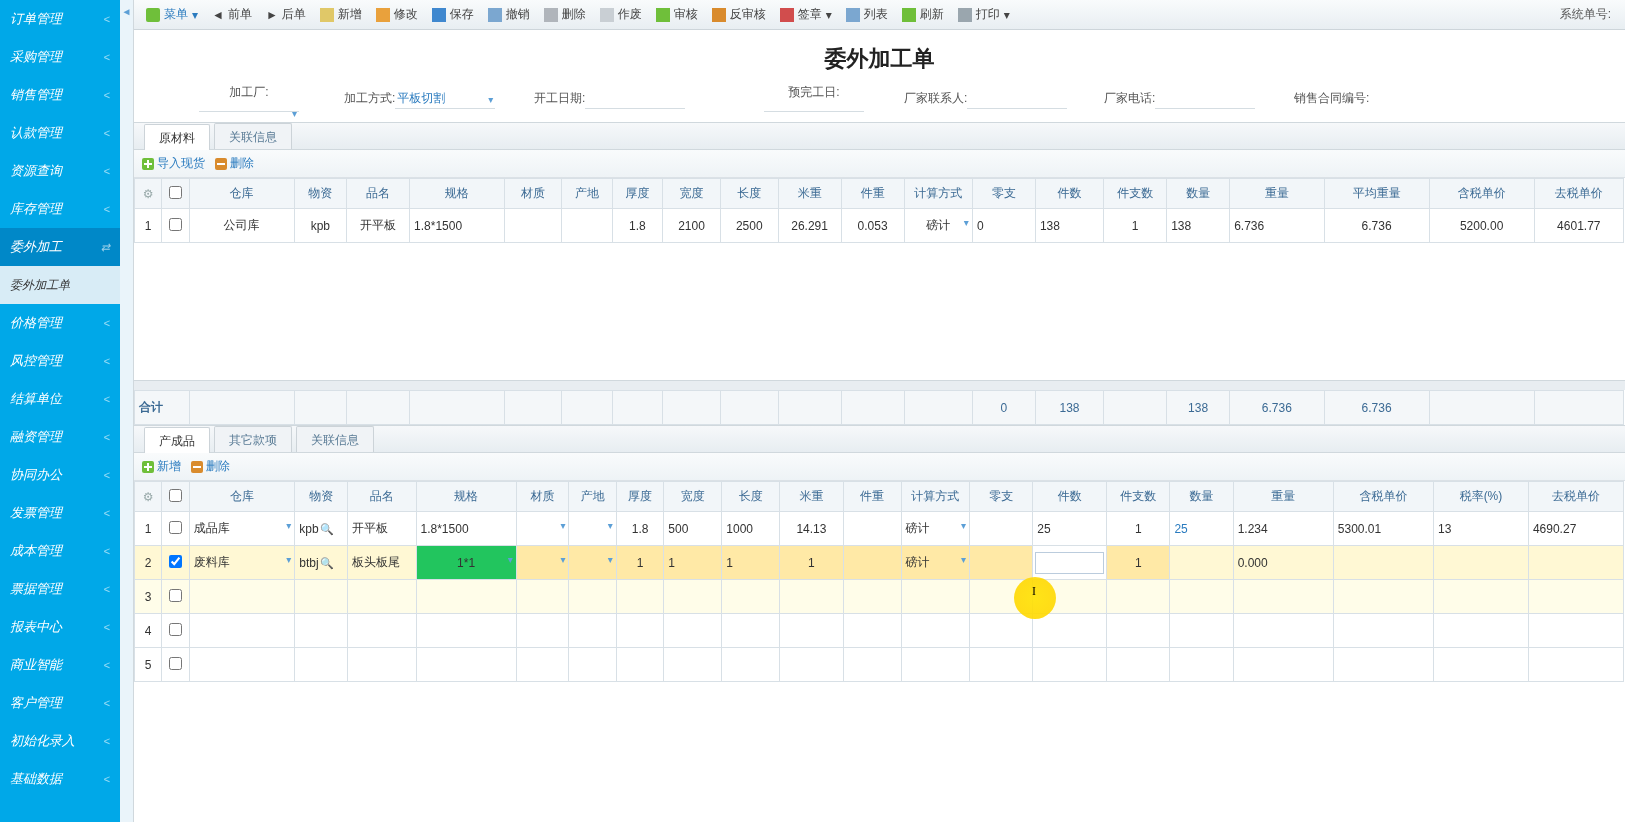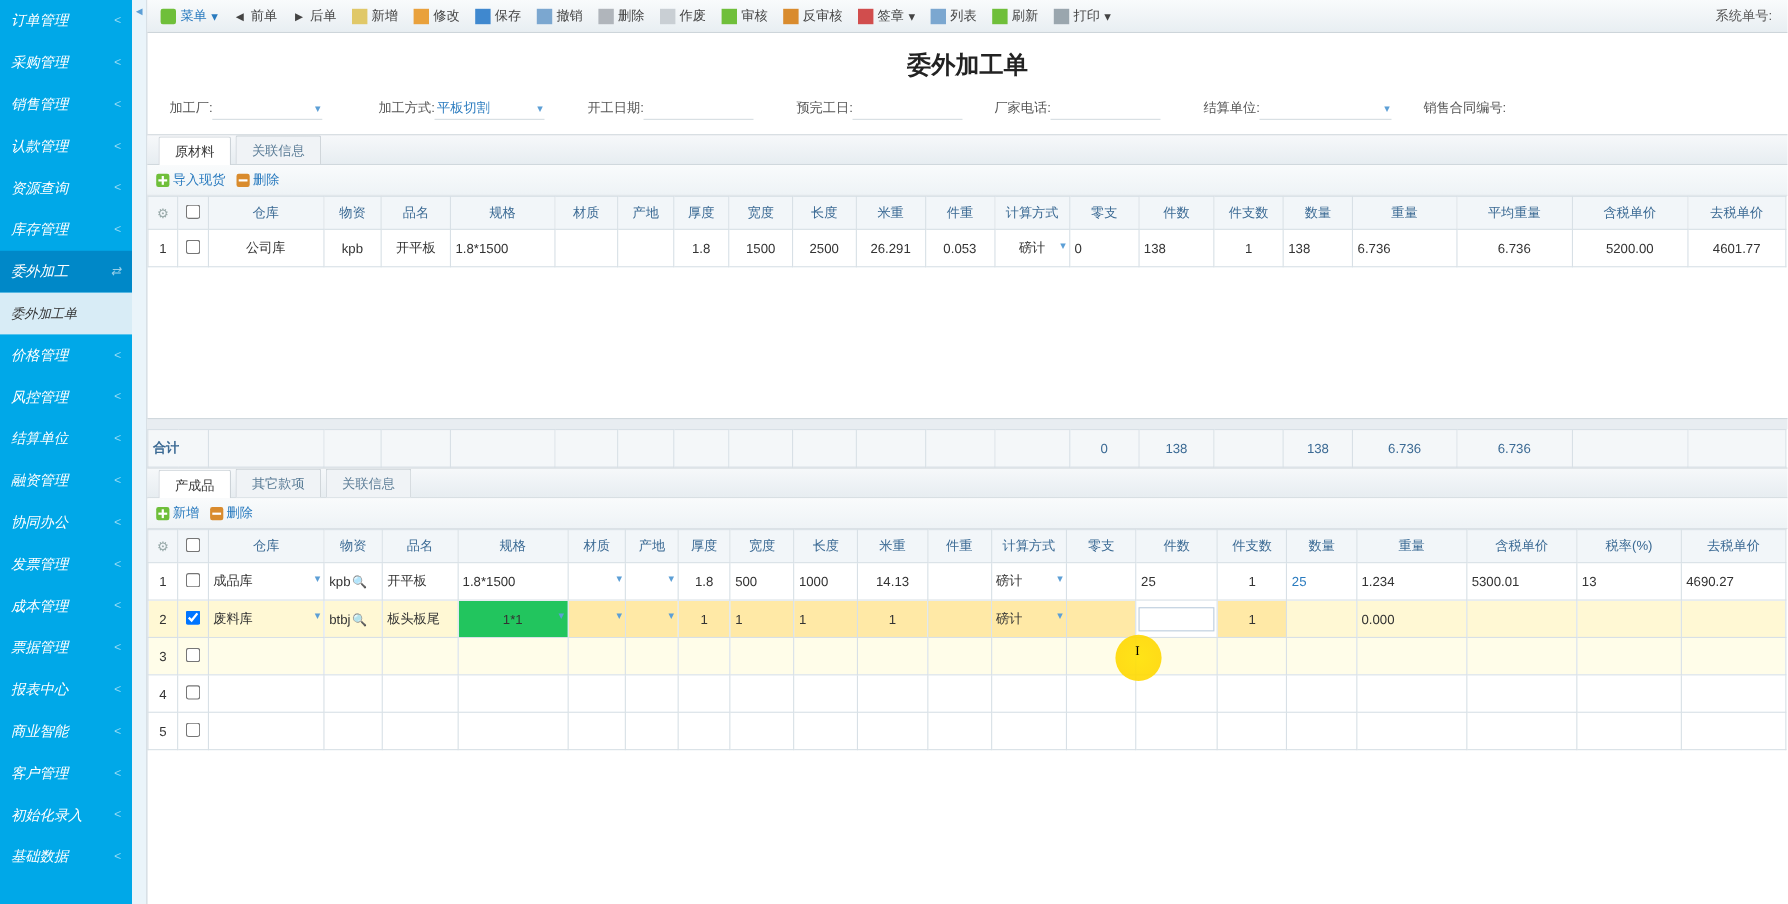--- a/index.html
+++ b/index.html
@@ -153,43 +153,43 @@
         </span>
       <span class="tbtn"><span class="icn" style="background:#9aa6ae;"></span><span>打印</span> ▾</span>
       <span class="sys-no">系统单号:</span>
     </div>
 
     <div class="title-row">
         <h2>委外加工单</h2>
       </div>
 
     <div class="form-band">
-      <div class="form-item" style="width:190px;">
+      <div class="form-item" style="width:190px;flex-direction:column;">
           <label>加工厂:</label>
           <div class="fval dd"></div>
         </div>
       <div class="form-item" style="width:190px;">
           <label>加工方式:</label>
           <div class="fval dd">平板切割</div>
         </div>
       <div class="form-item" style="width:190px;">
           <label>开工日期:</label>
           <div class="fval"></div>
         </div>
-      <div class="form-item" style="width:180px;">
+      <div class="form-item" style="width:180px;flex-direction:column;">
           <label>预完工日:</label>
+          <div class="fval"></div>
+        </div>
+      <div class="form-item" style="width:200px;">
+          <label>厂家联系人:</label>
           <div class="fval"></div>
         </div>
       <div class="form-item" style="width:190px;">
           <label>厂家电话:</label>
           <div class="fval"></div>
-        </div>
-      <div class="form-item" style="width:200px;">
-          <label>结算单位:</label>
-          <div class="fval dd" style="min-width:120px;"></div>
         </div>
       <div class="form-item" style="width:140px;">
           <label>销售合同编号:</label>
         </div>
     </div>
 
     <div class="tabs">
       <div class="tab active">原材料</div>
       <div class="tab">关联信息</div>
     </div>
@@ -258,21 +258,21 @@
         <tr>
           <td>1</td>
           <td><input type="checkbox" style=""></td>
           <td>公司库</td>
           <td>kpb</td>
           <td>开平板</td>
           <td class="left">1.8*1500</td>
           <td></td>
           <td></td>
           <td>1.8</td>
-          <td>1500</td>
+          <td>2100</td>
           <td>2500</td>
           <td>26.291</td>
           <td>0.053</td>
           <td class="cell-dd">磅计</td>
           <td class="left">0</td>
           <td class="left">138</td>
           <td>1</td>
           <td class="left">138</td>
           <td class="left">6.736</td>
           <td>6.736</td>

